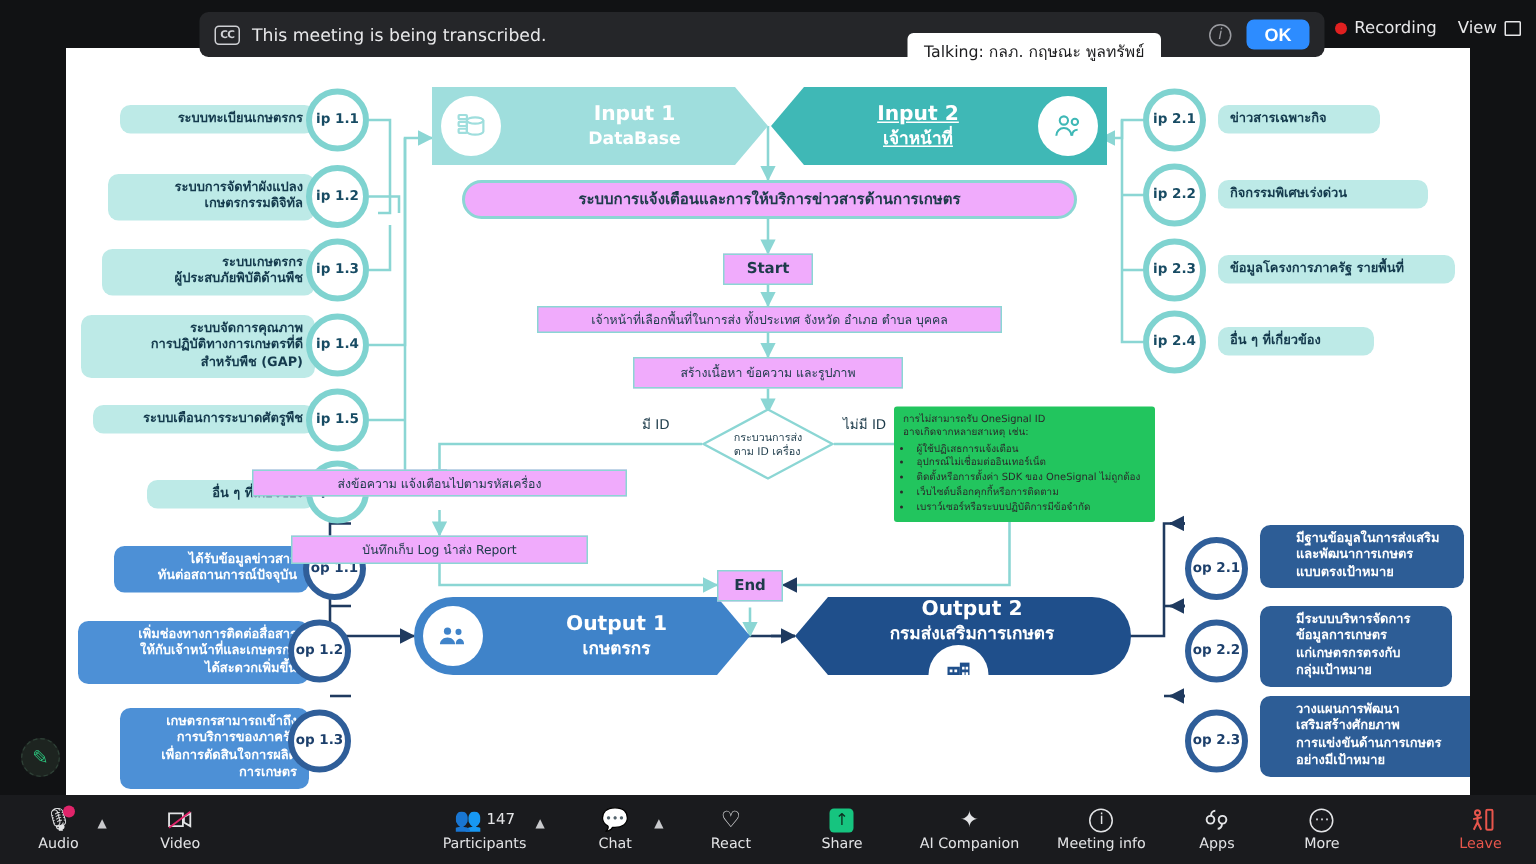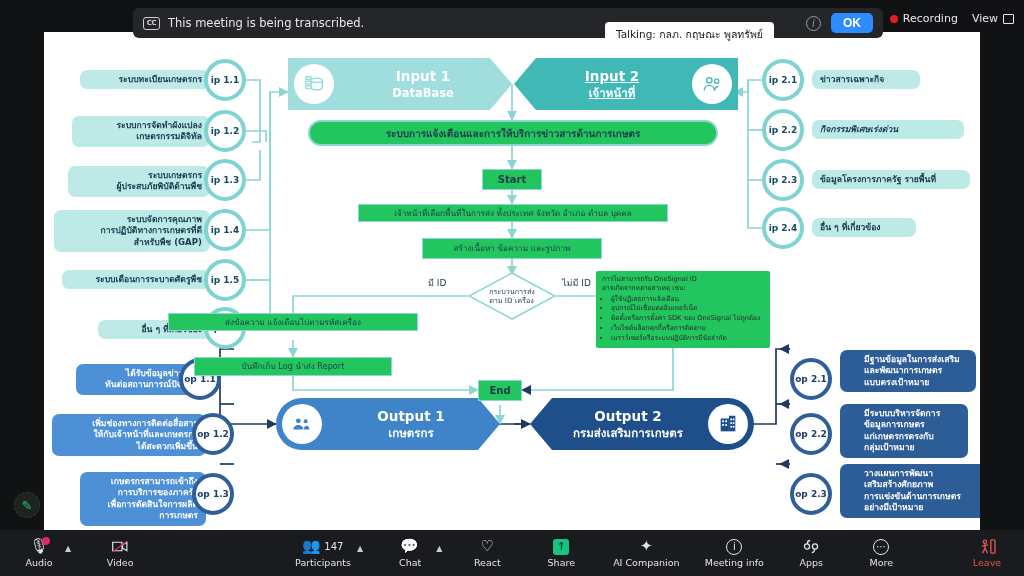--- a/index.html
+++ b/index.html
@@ -108,21 +108,21 @@
   }
   .hex .lbl { flex:1; line-height:16px; }
   .hex .lbl .sub { font-size:11.5px; }
   .hex-ic {
     width:40px; height:40px; border-radius:50%; background:#fff;
     display:flex; align-items:center; justify-content:center; flex:0 0 40px;
   }
 
   
   .fbox {
-    position:absolute; background:#22c55e; border:1.6px solid #8bd6d4;
+    position:absolute; background:#f0abfc; border:1.6px solid #8bd6d4;
     display:flex; align-items:center; justify-content:center;
     font-size:8.2px; color:#1d3b4a; text-align:center; line-height:11px; padding:2px 6px;
   }
   .fbox.strong { font-weight:bold; font-size:10px; }
   .note {
     position:absolute; background:#22c55e; color:#2a2a2a;
     font-size:6.6px; line-height:9.3px; padding:4px 6px; border-radius:2px;
   }
   .note ul { margin:1px 0 0 9px; }
   .note li { margin-bottom:.5px; }
@@ -246,21 +246,21 @@
         </svg>
       </div>
       <div class="lbl">
         <span>Output 1</span><br>
         <span class="sub">เกษตรกร</span>
       </div>
     </div>
 
     <div class="hex" style="left:486px; top:366px; width:224px; background:#1f4f8b; border-radius:0 26px 26px 0;
                 clip-path:polygon(22px 0,100% 0,100% 100%,22px 100%,0 50%);
-                padding-right:6px;">
+                padding-right:6px;flex-direction:column;">
       <div class="lbl" style="margin-left:18px;">
         <span>Output 2</span><br>
         <span class="sub">กรมส่งเสริมการเกษตร</span>
       </div>
       <div class="hex-ic">
         <svg width="22" height="22" viewBox="0 0 24 24" fill="#1f4f8b">
           <rect x="4" y="6" width="9" height="14"></rect>
             <rect x="13" y="3" width="7" height="17"></rect>
           <g fill="#fff">
               <rect x="5.6" y="8" width="2" height="2"></rect>
@@ -295,35 +295,35 @@
     <div class="node teal" style="left:160px; top:177px;">ip 1.4</div>
     <div class="node teal" style="left:160px; top:227px;">ip 1.5</div>
     <div class="node teal" style="left:160px; top:275px;">ip 1.6</div>
 
     <div class="node teal" style="left:718px; top:27px;">ip 2.1</div>
     <div class="node teal" style="left:718px; top:77px;">ip 2.2</div>
     <div class="node teal" style="left:718px; top:127px;">ip 2.3</div>
     <div class="node teal" style="left:718px; top:175px;">ip 2.4</div>
 
     <div class="pill teal right" style="left:768px; top:38px;  width:108px;">ข่าวสารเฉพาะกิจ</div>
-    <div class="pill teal right" style="left:768px; top:88px;  width:152px;font-style:italic;">กิจกรรมพิเศษเร่งด่วน</div>
+    <div class="pill teal right" style="left:768px; top:88px;  width:140px;">กิจกรรมพิเศษเร่งด่วน</div>
     <div class="pill teal right" style="left:768px; top:138px; width:158px;">ข้อมูลโครงการภาครัฐ รายพื้นที่</div>
     <div class="pill teal right" style="left:768px; top:186px; width:104px;">อื่น ๆ ที่เกี่ยวข้อง</div>
 
     <div class="pill blue" style="left:32px; top:332px; width:130px; white-space:pre-line;">ได้รับข้อมูลข่าวสาร
 ทันต่อสถานการณ์ปัจจุบัน</div>
     <div class="pill blue" style="left:8px;  top:382px; width:154px; white-space:pre-line;">เพิ่มช่องทางการติดต่อสื่อสาร
 ให้กับเจ้าหน้าที่และเกษตรกร
 ได้สะดวกเพิ่มขึ้น</div>
     <div class="pill blue" style="left:36px; top:440px; width:126px; white-space:pre-line;">เกษตรกรสามารถเข้าถึง
 การบริการของภาครัฐ
 เพื่อการตัดสินใจการผลิต
 การเกษตร</div>
 
-    <div class="node blue" style="left:135px; top:326px;text-align:right;">op 1.1</div>
+    <div class="node blue" style="left:158px; top:326px;text-align:right;">op 1.1</div>
     <div class="node blue" style="left:148px; top:381px;">op 1.2</div>
     <div class="node blue" style="left:148px; top:441px;">op 1.3</div>
 
     <div class="node blue" style="left:746px; top:326px;">op 2.1</div>
     <div class="node blue" style="left:746px; top:381px;">op 2.2</div>
     <div class="node blue" style="left:746px; top:441px;">op 2.3</div>
 
     <div class="pill blue right" style="left:796px; top:318px; width:136px; white-space:pre-line;">มีฐานข้อมูลในการส่งเสริม
 และพัฒนาการเกษตร
 แบบตรงเป้าหมาย</div>

